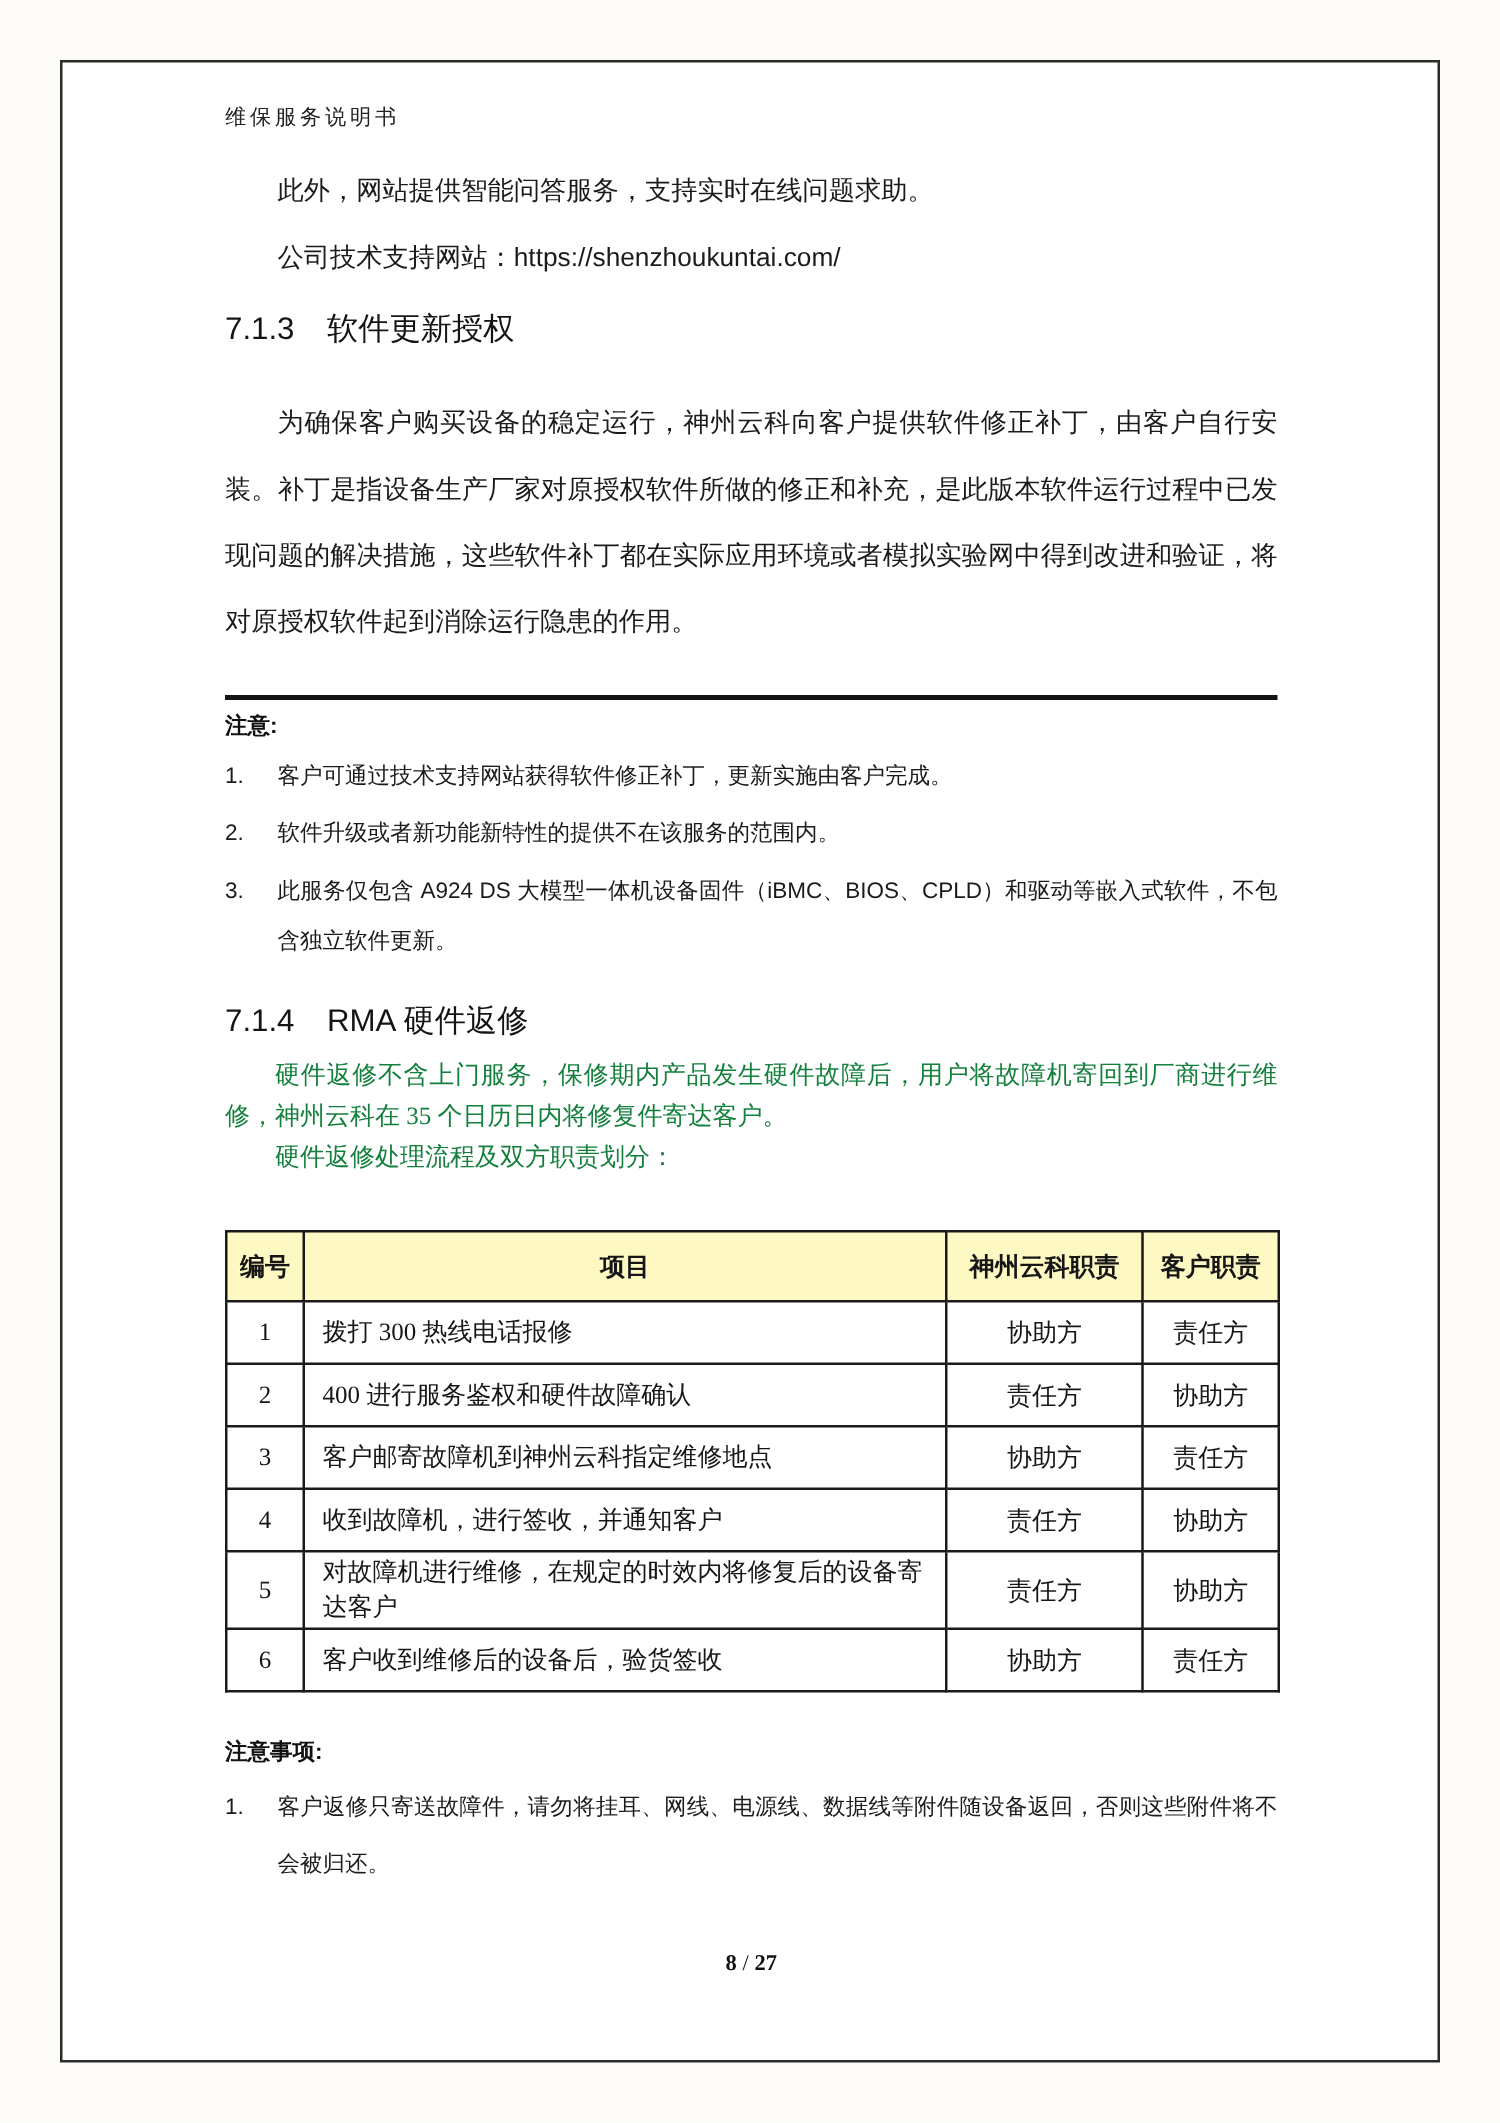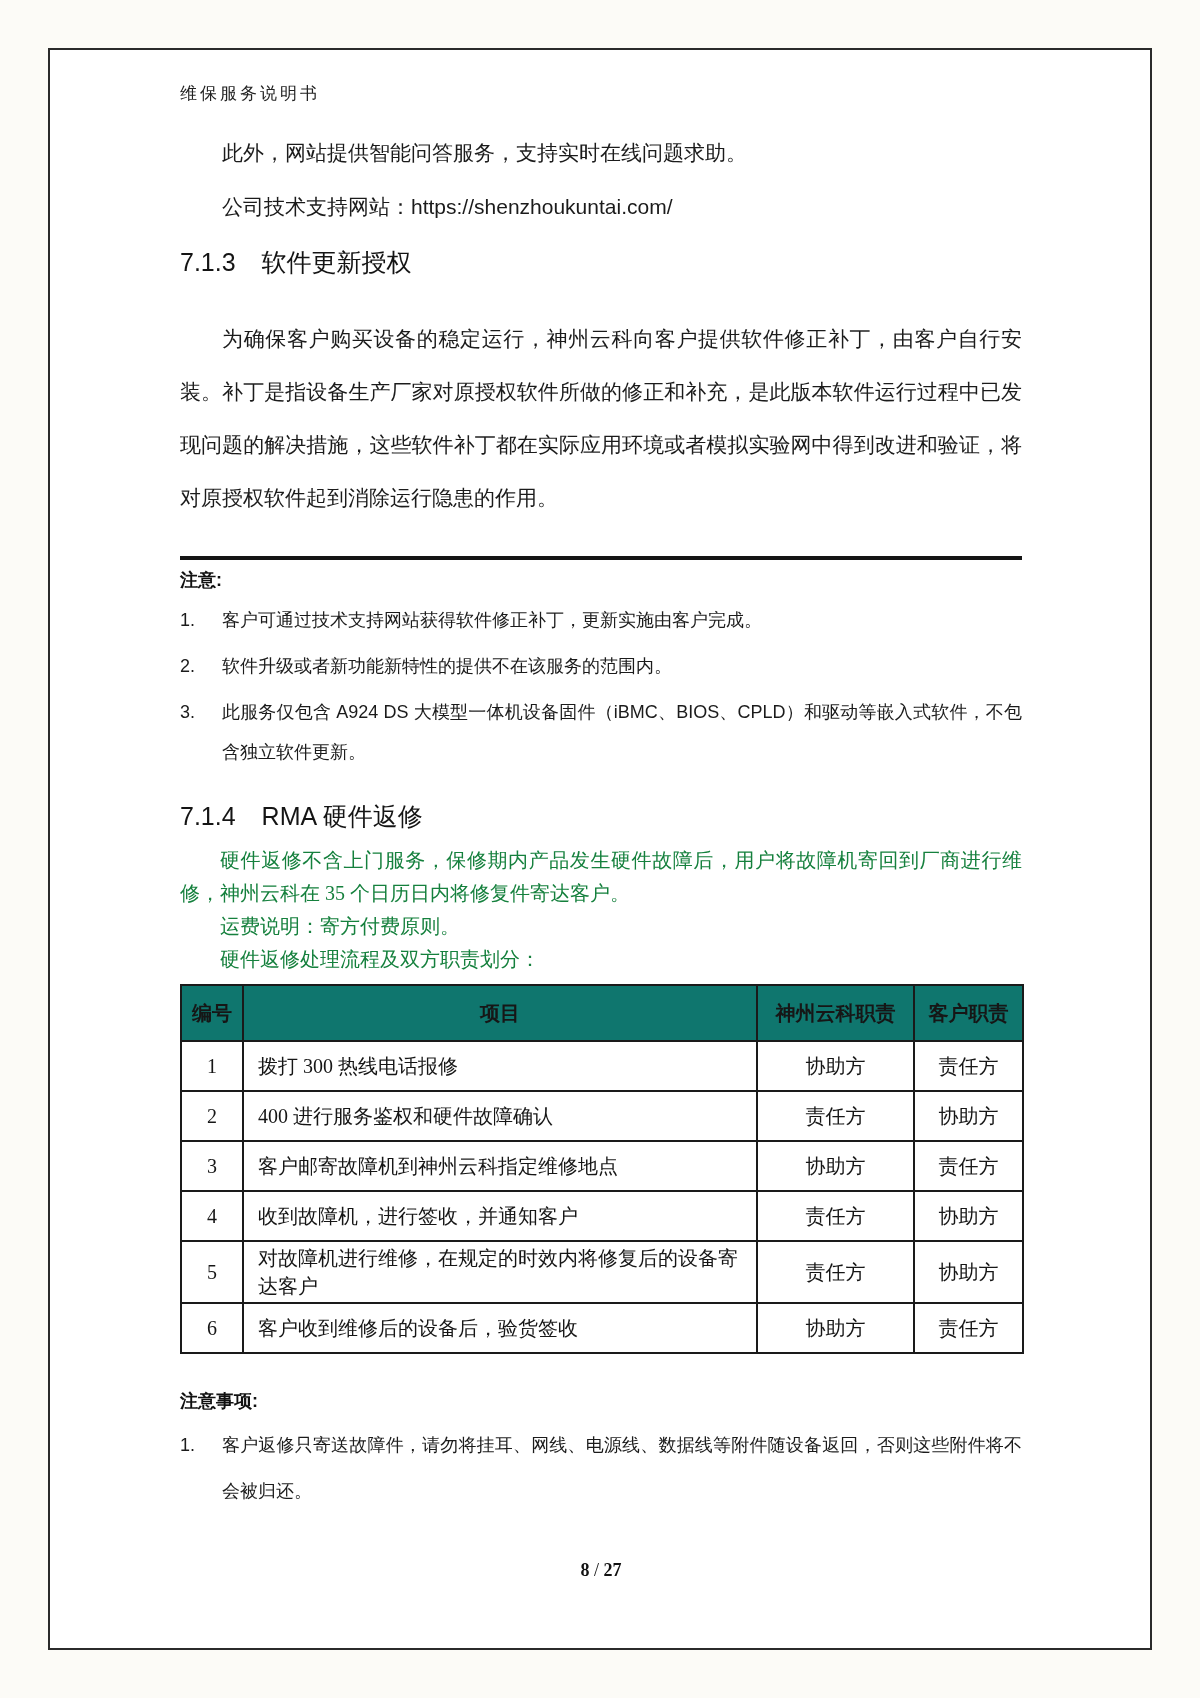--- a/index.html
+++ b/index.html
@@ -55,21 +55,21 @@
 
   .rma-table{
     top:984px;border-collapse:collapse;width:842px;
     font-family:"Liberation Serif",serif;font-size:20px;color:#161616;
     table-layout:fixed;
   }
   .rma-table th,.rma-table td{
     border:2px solid #1a1a1a;padding:2px 8px;box-sizing:border-box;
   }
   .rma-table th{
-    background:#0f766e;font-weight:700;height:56px;text-align:center;
+    background:#fef9c3;font-weight:700;height:56px;text-align:center;
   }
   .rma-table td{height:50px;text-align:center;}
   .rma-table td.item-cell{text-align:left;padding-left:14px;padding-right:14px;line-height:28px;}
   .col-no{width:62px;}
   .col-item{width:514px;}
   .col-vendor{width:157px;}
   .col-cust{width:109px;}
   .row-tall td{height:58px;}
 
   .notice-label{
@@ -120,21 +120,20 @@
     <span class="note-text">此服务仅包含 A924 DS 大模型一体机设备固件（iBMC、BIOS、CPLD）和驱动等嵌入式软件，不包含独立软件更新。</span>
   </div>
 </div>
 
 <div class="abs section-heading h-714">
   <span class="h-num">7.1.4</span><span>RMA 硬件返修</span>
 </div>
 
 <div class="abs serif-block">
   <p>硬件返修不含上门服务，保修期内产品发生硬件故障后，用户将故障机寄回到厂商进行维修，神州云科在 35 个日历日内将修复件寄达客户。</p>
-  <p>运费说明：寄方付费原则。</p>
   <p>硬件返修处理流程及双方职责划分：</p>
 </div>
 
 <table class="abs rma-table">
   <colgroup>
     <col class="col-no">
       <col class="col-item">
       <col class="col-vendor">
       <col class="col-cust">
   </colgroup>

